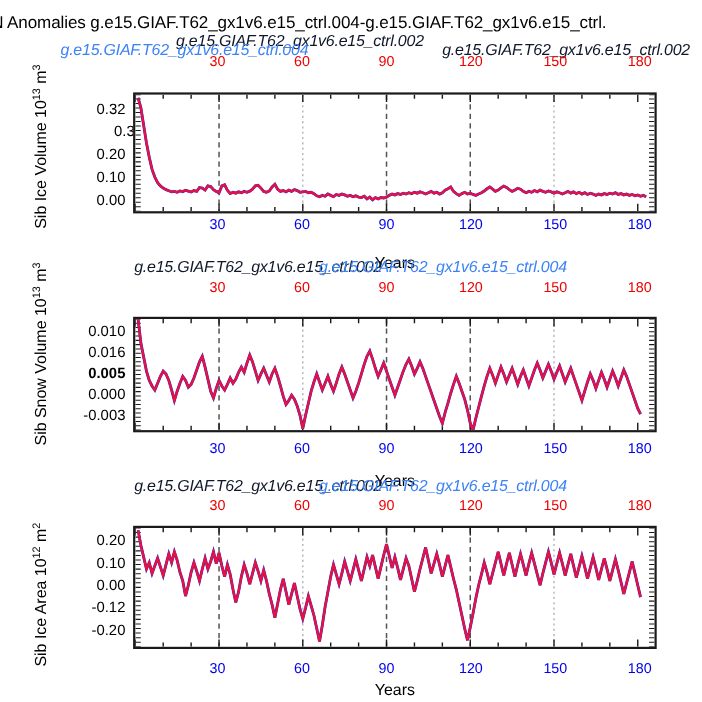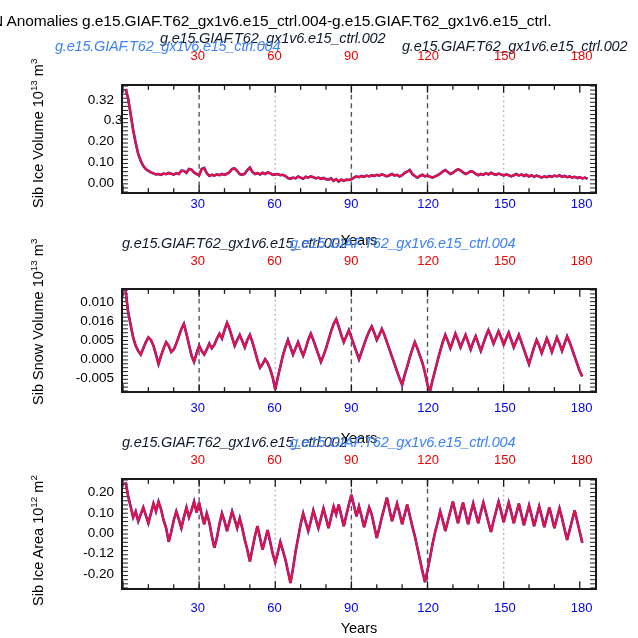--- a/index.html
+++ b/index.html
@@ -212,23 +212,23 @@
       <span class="tick tick-blue" style="left: 274.548px;">60</span>
       <span class="tick tick-blue" style="left: 351.323px;">90</span>
       <span class="tick tick-blue" style="left: 428.097px;">120</span>
       <span class="tick tick-blue" style="left: 504.871px;">150</span>
       <span class="tick tick-blue" style="left: 581.645px;">180</span>
     </div>
     <div class="xcap" style="top: 430px;">Years</div>
     <div class="ylab" style="left: 28px; top: 405px;"><span>Sib Snow Volume 10</span><sup>13</sup> <span>m</span><sup>3</sup></div>
     <div class="ynum" style="left: 58px; width: 56px; top: 301.267px;">0.010</div>
     <div class="ynum" style="left: 58px; width: 56px; top: 320.22px;">0.016</div>
-    <div class="ynum" style="left: 58px; width: 56px; top: 339.173px;">0.005</div>
+    <div class="ynum" style="left: 58px; width: 56px; top: 339.173px; font-weight: bold;">0.005</div>
     <div class="ynum" style="left: 58px; width: 56px; top: 358.126px;">0.000</div>
-    <div class="ynum" style="left: 58px; width: 56px; top: 377.079px;">-0.005</div>
+    <div class="ynum" style="left: 58px; width: 56px; top: 377.079px;">-0.003</div>
     <div class="panel" style="top: 288px; height: 105px;">
       <svg viewBox="0 0 476 105" preserveAspectRatio="none">
         <line x1="76.77419354838709" x2="76.77419354838709" y1="0" y2="105" stroke="#555555" stroke-width="1.4" stroke-dasharray="5 4"></line>
         <line x1="153.54838709677418" x2="153.54838709677418" y1="0" y2="105" stroke="#bbbbbb" stroke-width="1.4" stroke-dasharray="2 3"></line>
         <line x1="230.3225806451613" x2="230.3225806451613" y1="0" y2="105" stroke="#555555" stroke-width="1.4" stroke-dasharray="5 4"></line>
         <line x1="307.09677419354836" x2="307.09677419354836" y1="0" y2="105" stroke="#555555" stroke-width="1.4" stroke-dasharray="5 4"></line>
         <line x1="383.8709677419355" x2="383.8709677419355" y1="0" y2="105" stroke="#bbbbbb" stroke-width="1.4" stroke-dasharray="2 3"></line>
         <g>
           <line x1="0" x2="0" y1="0" y2="7" stroke="#1a1a1a" stroke-width="1.3"></line>
           <line x1="0" x2="0" y1="98" y2="105" stroke="#1a1a1a" stroke-width="1.3"></line>

